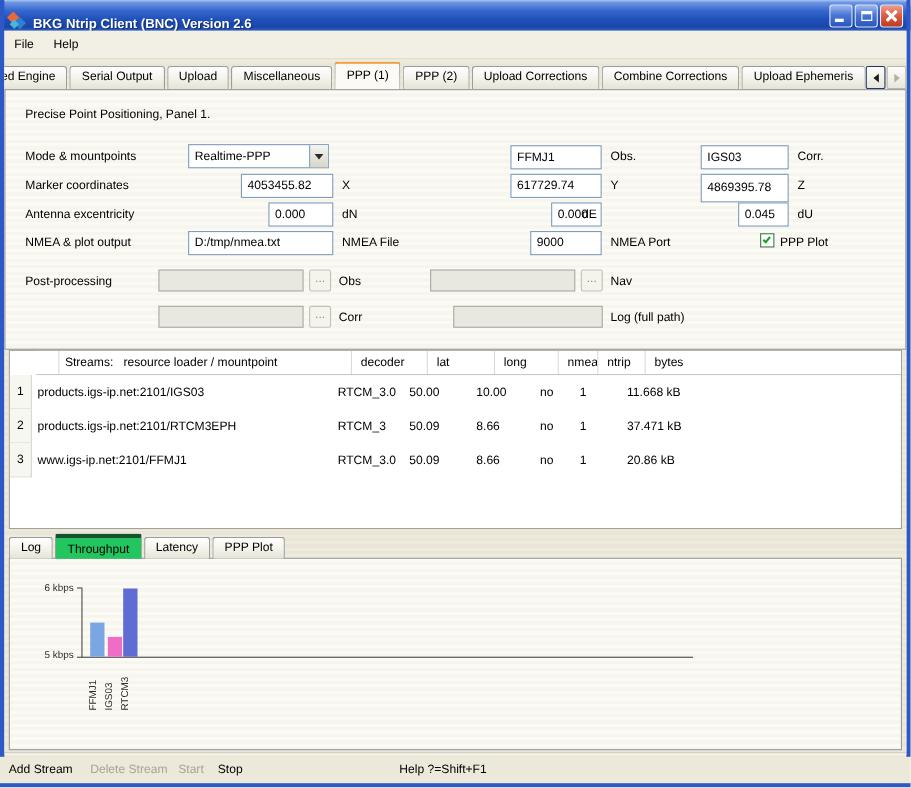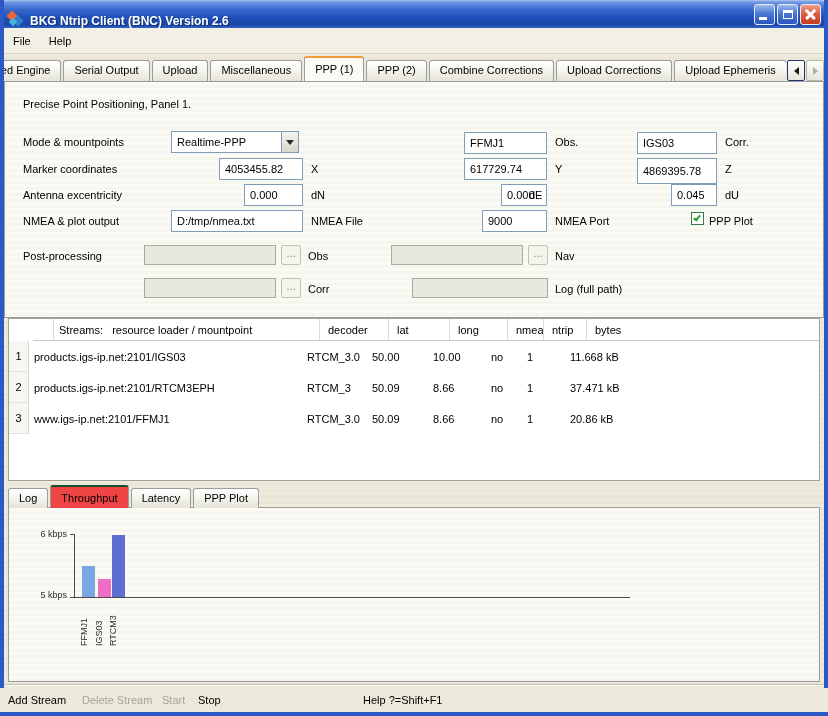--- a/index.html
+++ b/index.html
@@ -93,21 +93,21 @@
   .gutter-cell { background:#f7f7f1; border-right:1px solid #d6d6cc; border-bottom:1px solid #e3e3da;
     justify-content:center; padding-left:0 !important; }
   .cell-name { padding-left:5px !important; }
   .cell-decoder { padding-left:12px !important; }
 
   
   .btabs { position:absolute; left:8px; top:485px; height:23px; display:flex; align-items:flex-end; z-index:2; }
   .btab { height:20px; padding:3px 10px 0 10px; margin-right:2px;
     border:1px solid #9a9d9f; border-bottom:none; border-radius:3px 3px 0 0;
     background:linear-gradient(180deg,#ffffff,#f3f2ea 55%,#e5e3d6); }
-  .btab.selected { height:23px; padding-top:5px; border-top:2px solid #14532d; background:#ef4444; }
+  .btab.selected { height:23px; padding-top:5px; border-top:4px solid #14532d; background:#22c55e; }
   .chart-pane { left:8px; top:507px; width:812px; height:175px; z-index:1; }
 
   .axisbox { position:absolute; left:65px; top:26px; width:556px; height:64px;
     border-left:1px solid #4a4a46; border-bottom:1px solid #4a4a46; }
   .tick { position:absolute; width:4px; height:1px; background:#4a4a46; }
   .bar { position:absolute; bottom:0; width:13px; }
   .ylab { position:absolute; width:42px; text-align:right; font-size:9px; color:#2c2c2a; }
   .xlab { position:absolute; writing-mode:vertical-rl; transform:rotate(180deg);
     font-size:9px; color:#2c2c2a; height:42px; line-height:12px; }
 
@@ -154,22 +154,22 @@
 
   <div class="client"></div>
 
   <div class="tabbar">
     <div class="tab clipped"><span>Feed Engine</span></div>
     <div class="tab"><span>Serial Output</span></div>
     <div class="tab"><span>Upload</span></div>
     <div class="tab"><span>Miscellaneous</span></div>
     <div class="tab selected"><span>PPP (1)</span></div>
     <div class="tab"><span>PPP (2)</span></div>
+    <div class="tab"><span>Upload Corrections</span></div>
     <div class="tab"><span>Combine Corrections</span></div>
-    <div class="tab"><span>Upload Corrections</span></div>
     <div class="tab"><span>Upload Ephemeris</span></div>
   </div>
   <div class="tabscroll" style="left:787px;">
     <div class="scrollbtn">
         <span class="tri-left"></span>
       </div>
     <div class="scrollbtn disabled">
         <span class="tri-right"></span>
       </div>
   </div>

